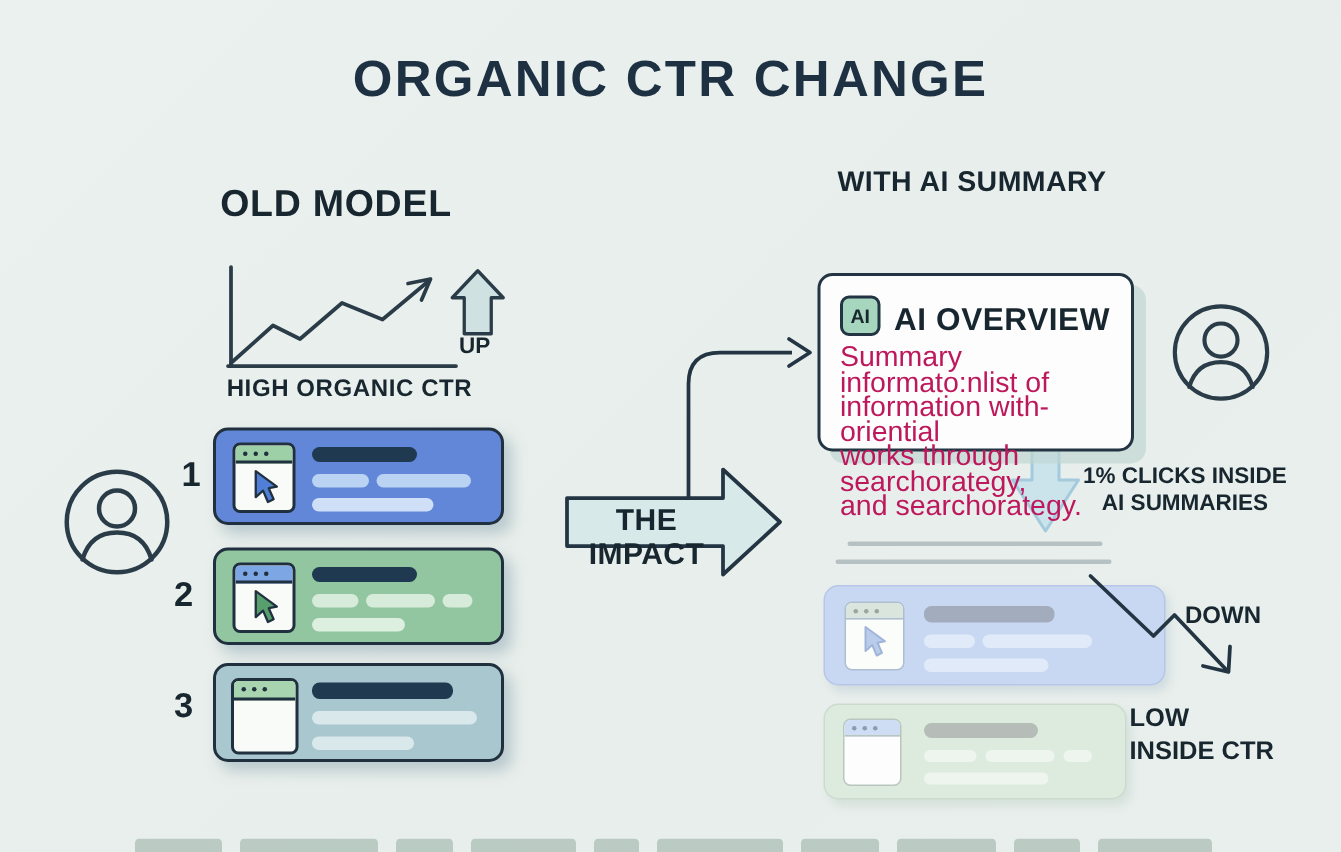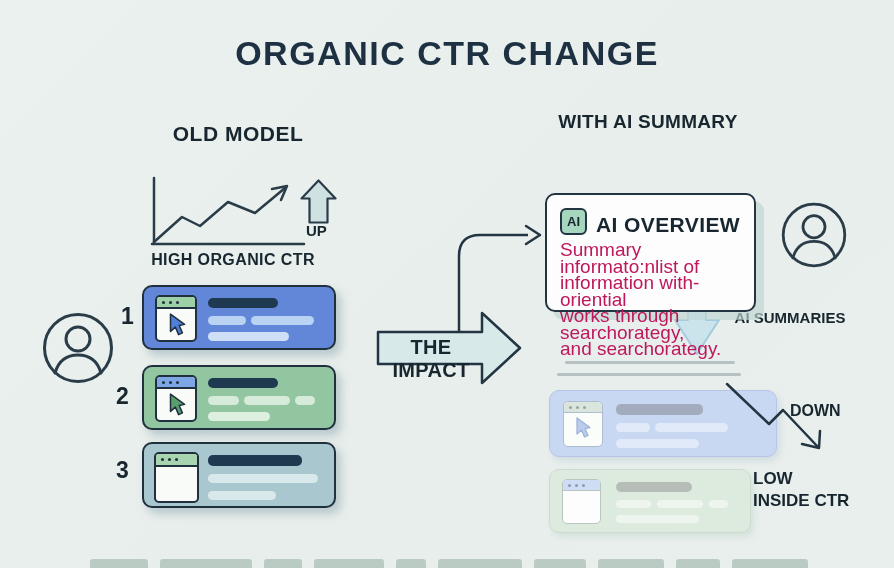--- a/index.html
+++ b/index.html
@@ -11,21 +11,21 @@
     background: linear-gradient(135deg, #ebf1ee 0%, #e8eeeb 55%, #e9efec 100%);
     color: #1d3143;
   }
   .abs { position: absolute; }
 
   .title {
     left: 0; right: 0; top: 34px; text-align: center;
     font-size: 34px; font-weight: 800; letter-spacing: 1.5px; color: #1d3143;
   }
   .section-heading { font-weight: 800; color: #17262f; text-align: center; }
-  .old-heading { left: 142px; top: 122px; width: 192px; font-size: 21px; letter-spacing: .5px; }
+  .old-heading { left: 128px; top: 122px; width: 192px; font-size: 25px; letter-spacing: .5px; }
   .new-heading { left: 538px; top: 110px; width: 220px; font-size: 19px; line-height: 23px; letter-spacing: .3px; }
 
   .caption { font-weight: 800; color: #17262f; }
   .chart-caption { left: 140px; top: 251px; width: 186px; text-align: center; font-size: 16px; letter-spacing: .4px; }
   .up-label { left: 306px; top: 222px; font-size: 15px; }
 
   
   .result-card {
     position: absolute; width: 194px; border: 2px solid #20303e; border-radius: 10px;
     box-shadow: 5px 6px 9px rgba(140,165,178,.5);
@@ -52,21 +52,21 @@
   .fb-icon .titlebar { background: #dae6dd; border-bottom: 1.5px solid #aebdd0 !important; }
   .fb-icon .dots i { background: #98a89b; }
   .fg-icon { border-color: #b9c6c0 !important; background: #fcfdfc; }
   .fg-icon .titlebar { background: #ceddf4; border-bottom: 1.5px solid #b9c6c0 !important; }
   .fg-icon .dots i { background: #8d9bb0; }
 
   .divider { position: absolute; height: 2.5px; background: #b6c1c4; border-radius: 2px; }
 
   
   .ai-box {
-    position: absolute; left: 545px; top: 193px; width: 211px; height: 119px;
+    position: absolute; left: 545px; top: 182px; width: 211px; height: 119px;
     background: #fcfdfc; border: 2px solid #233543; border-radius: 10px;
     box-shadow: 8px 8px 0 rgba(190,214,209,.65); z-index: 2;
   }
   .ai-badge {
     position: absolute; left: 13px; top: 13px; width: 27px; height: 27px;
     background: #a6d6bd; border: 2px solid #233543; border-radius: 6px;
     display: flex; align-items: center; justify-content: center;
     font-size: 13px; font-weight: 800; color: #17262f;
   }
   .ai-title { position: absolute; left: 49px; top: 18px; font-size: 21px; font-weight: 800; letter-spacing: .4px; color: #17262f; }
@@ -199,20 +199,21 @@
     </div>
   </div>
 
   <svg class="abs" style="left:780px; top:201px;" width="68" height="68" viewBox="0 0 74 74">
     <circle cx="37" cy="37" r="33.5" fill="none" stroke="#2b3c49" stroke-width="3"></circle>
     <circle cx="37" cy="28" r="12" fill="none" stroke="#2b3c49" stroke-width="3"></circle>
     <path d="M14,62 C18,48 27,44 37,44 C47,44 56,48 60,62" fill="none" stroke="#2b3c49" stroke-width="3" stroke-linecap="round"></path>
   </svg>
 
   <div class="abs clicks-note">
+    <div>1% CLICKS INSIDE</div>
     <div>AI SUMMARIES</div>
   </div>
 
   <div class="divider" style="left:565px; top:361px; width:170px;"></div>
   <div class="divider" style="left:557px; top:373px; width:184px;"></div>
 
   <div class="faded-card faded-blue">
     <div class="mini-browser fb-icon" style="left:13px; top:10px; width:40px; height:46px;">
       <div class="titlebar" style="height:11px;">
           <span class="dots">

